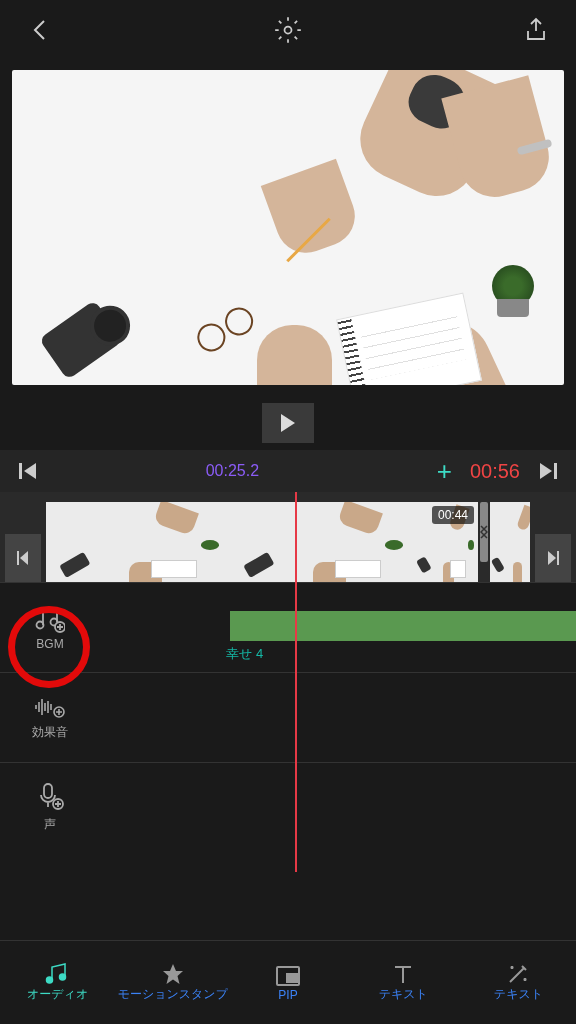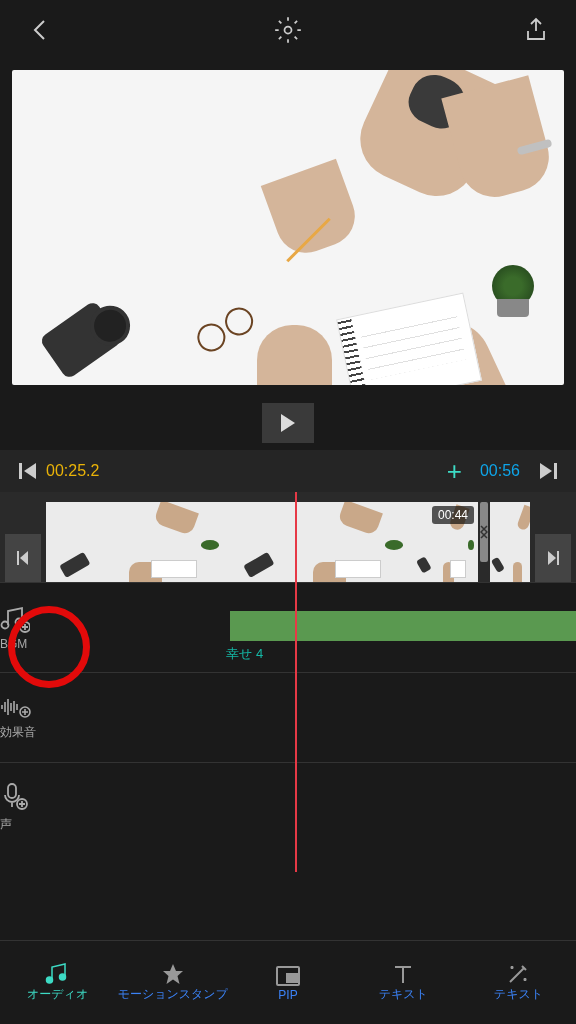--- a/index.html
+++ b/index.html
@@ -24,40 +24,40 @@
 .camera::before{content:"";position:absolute;right:-18px;top:10px;width:32px;height:32px;background:#222;border-radius:50%;border:4px solid #333}
 .glasses{position:absolute;left:185px;bottom:35px;width:60px;height:35px;transform:rotate(-30deg)}
 .glasses::before,.glasses::after{content:"";position:absolute;width:24px;height:24px;border:2px solid #6b4423;border-radius:50%}
 .glasses::after{right:0}
 .plant{position:absolute;right:30px;top:195px;width:42px;height:42px;background:radial-gradient(circle,#3a6b2a 30%,#2a5020 70%);border-radius:50%}
 .plant::after{content:"";position:absolute;left:5px;bottom:-10px;width:32px;height:18px;background:#888;border-radius:0 0 4px 4px}
 .play-bar{height:55px;display:flex;align-items:center;justify-content:center}
 .play-btn{width:52px;height:40px;background:#3a3a3a;display:flex;align-items:center;justify-content:center;cursor:pointer}
 .timeline-header{height:42px;display:flex;align-items:center;padding:0 10px;background:#252525}
 .nav-btn{width:36px;height:36px;display:flex;align-items:center;justify-content:center;cursor:pointer}
-.time-display{flex:1;font-size:16px;color:#eab308}
+.time-display{flex:1;text-align:center;font-size:16px;color:#8b5cf6}
 .add-btn{color:#3ddbc5;font-size:26px;font-weight:300;padding:0 18px;cursor:pointer}
-.end-time{font-size:16px;color:#0ea5e9;padding-right:10px}
+.end-time{font-size:20px;color:#ef4444;padding-right:10px}
 .video-track{height:90px;display:flex;align-items:flex-end;position:relative;background:#2a2a2a}
 .trim-btn{width:36px;height:48px;background:#444;display:flex;align-items:center;justify-content:center;cursor:pointer;margin:0 5px}
 .clips{flex:1;height:80px;display:flex;overflow:hidden;position:relative}
 .clip{height:80px;background:#f0f0f0;position:relative;flex-shrink:0}
 .clip-scene{position:absolute;inset:0;background:#ebebeb}
 .cs-h1{position:absolute;right:18%;top:5%;width:22%;height:30%;background:#c9a889;border-radius:0 0 10px 10px;transform:rotate(20deg)}
 .cs-h2{position:absolute;left:45%;bottom:0;width:18%;height:25%;background:#c9a889;border-radius:10px 10px 0 0}
 .cs-cam{position:absolute;left:8%;bottom:12%;width:15%;height:18%;background:#333;border-radius:3px;transform:rotate(-30deg)}
 .cs-nb{position:absolute;right:18%;bottom:5%;width:25%;height:22%;background:#fff;border:1px solid #ccc}
 .cs-pl{position:absolute;right:6%;top:48%;width:10%;height:12%;background:#3a6b2a;border-radius:50%}
 .clip-badge{position:absolute;top:4px;right:4px;background:rgba(0,0,0,0.65);color:#fff;font-size:12px;padding:2px 6px;border-radius:3px}
 .side-handle{width:12px;height:60px;background:#888;margin:0 2px;border-radius:2px;cursor:pointer;display:flex;align-items:center;justify-content:center}
 .divider{width:3px;height:80px;background:#3ddbc5}
 .tracks{position:relative}
 .playhead{position:absolute;left:295px;top:0;width:2px;height:380px;background:#e63946;z-index:10}
 .track-row{height:90px;display:flex;align-items:center;border-top:1px solid #333}
-.track-label{width:100px;display:flex;flex-direction:column;align-items:flex-start;justify-content:center;gap:4px;position:relative}
+.track-label{width:100px;display:flex;flex-direction:column;align-items:center;justify-content:center;gap:4px;position:relative}
 .track-label-text{font-size:12px;color:#aaa}
 .circle-highlight{position:absolute;width:82px;height:82px;border:7px solid #e20a0a;border-radius:50%;left:8px;top:1px;z-index:5}
 .track-content{flex:1;height:100%;position:relative}
 .bgm-bar{position:absolute;left:130px;top:28px;right:0;height:30px;background:#5a9950}
 .bgm-label{position:absolute;left:126px;top:62px;font-size:13px;color:#14b8a6}
 .bottom-tabs{position:absolute;bottom:0;left:0;right:0;height:84px;background:#1a1a1a;display:flex;border-top:1px solid #333}
 .tab{flex:1;display:flex;flex-direction:column;align-items:center;justify-content:center;gap:0;cursor:pointer}
 .tab-label{font-size:12px;color:#3b82f6}
 .tab.active .tab-label{color:#3ddbc5}
 .tab.active svg{stroke:#3ddbc5;fill:#3ddbc5}

